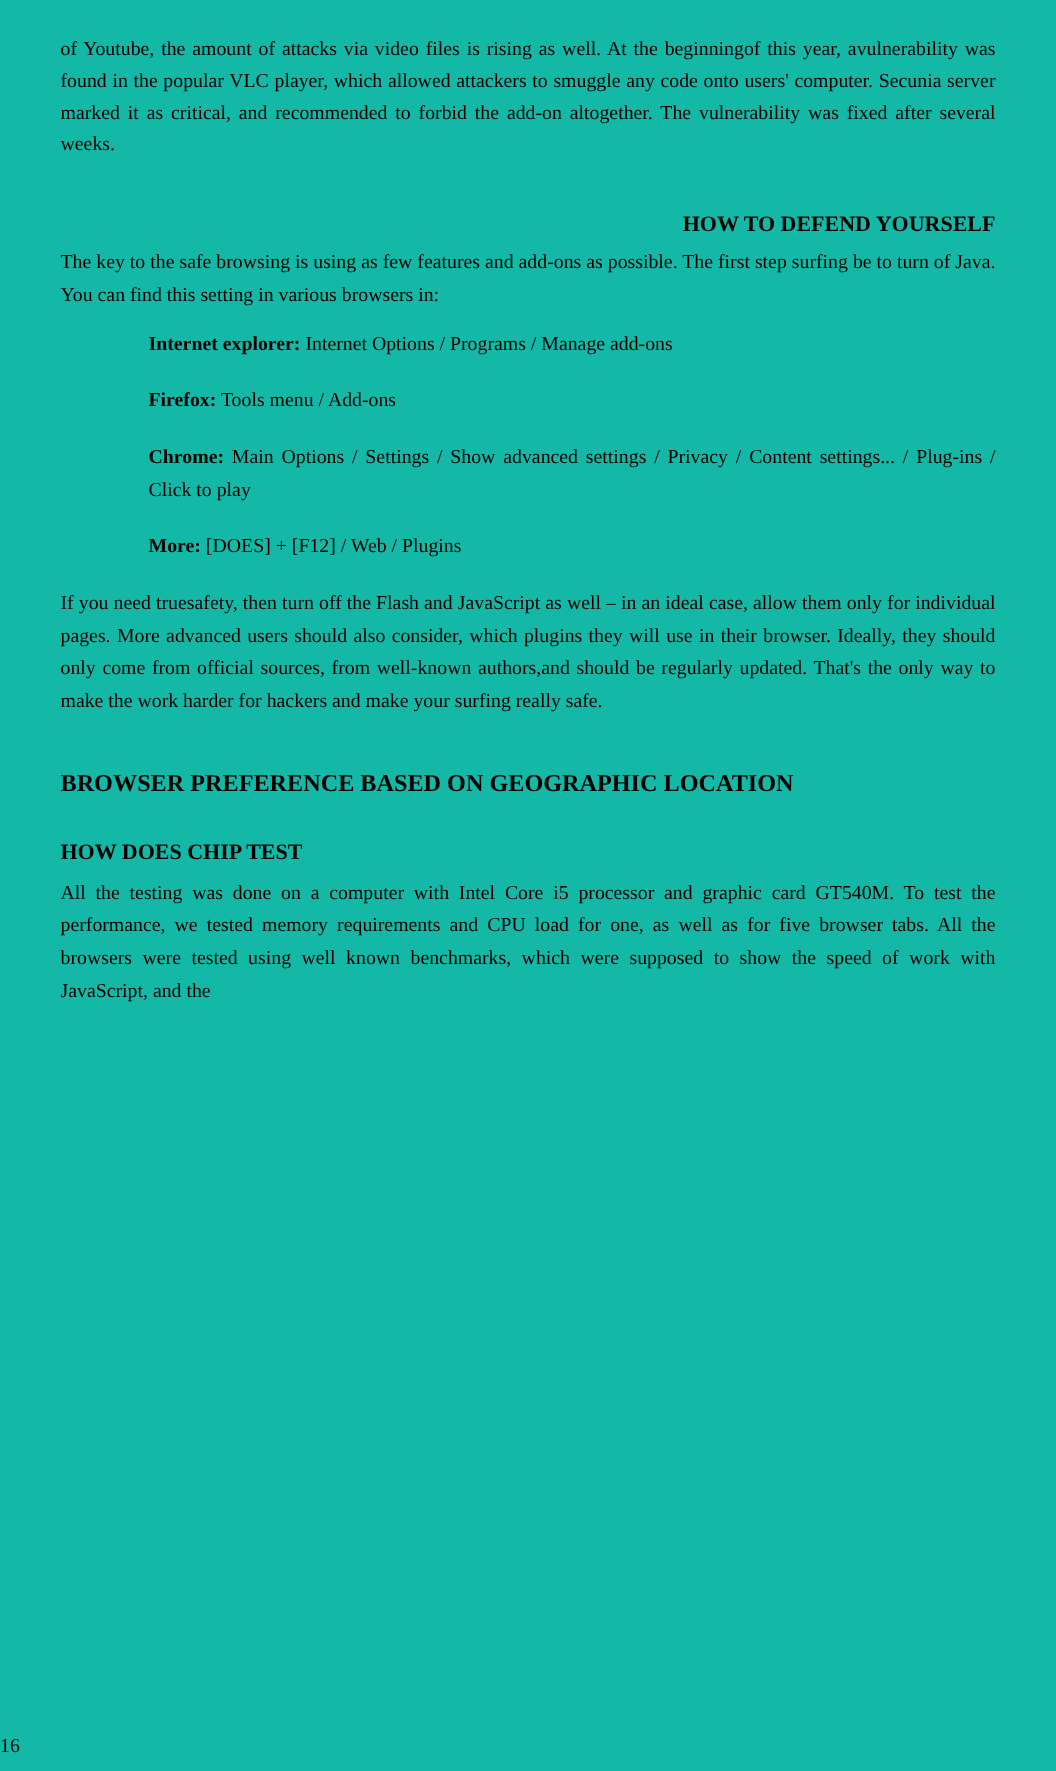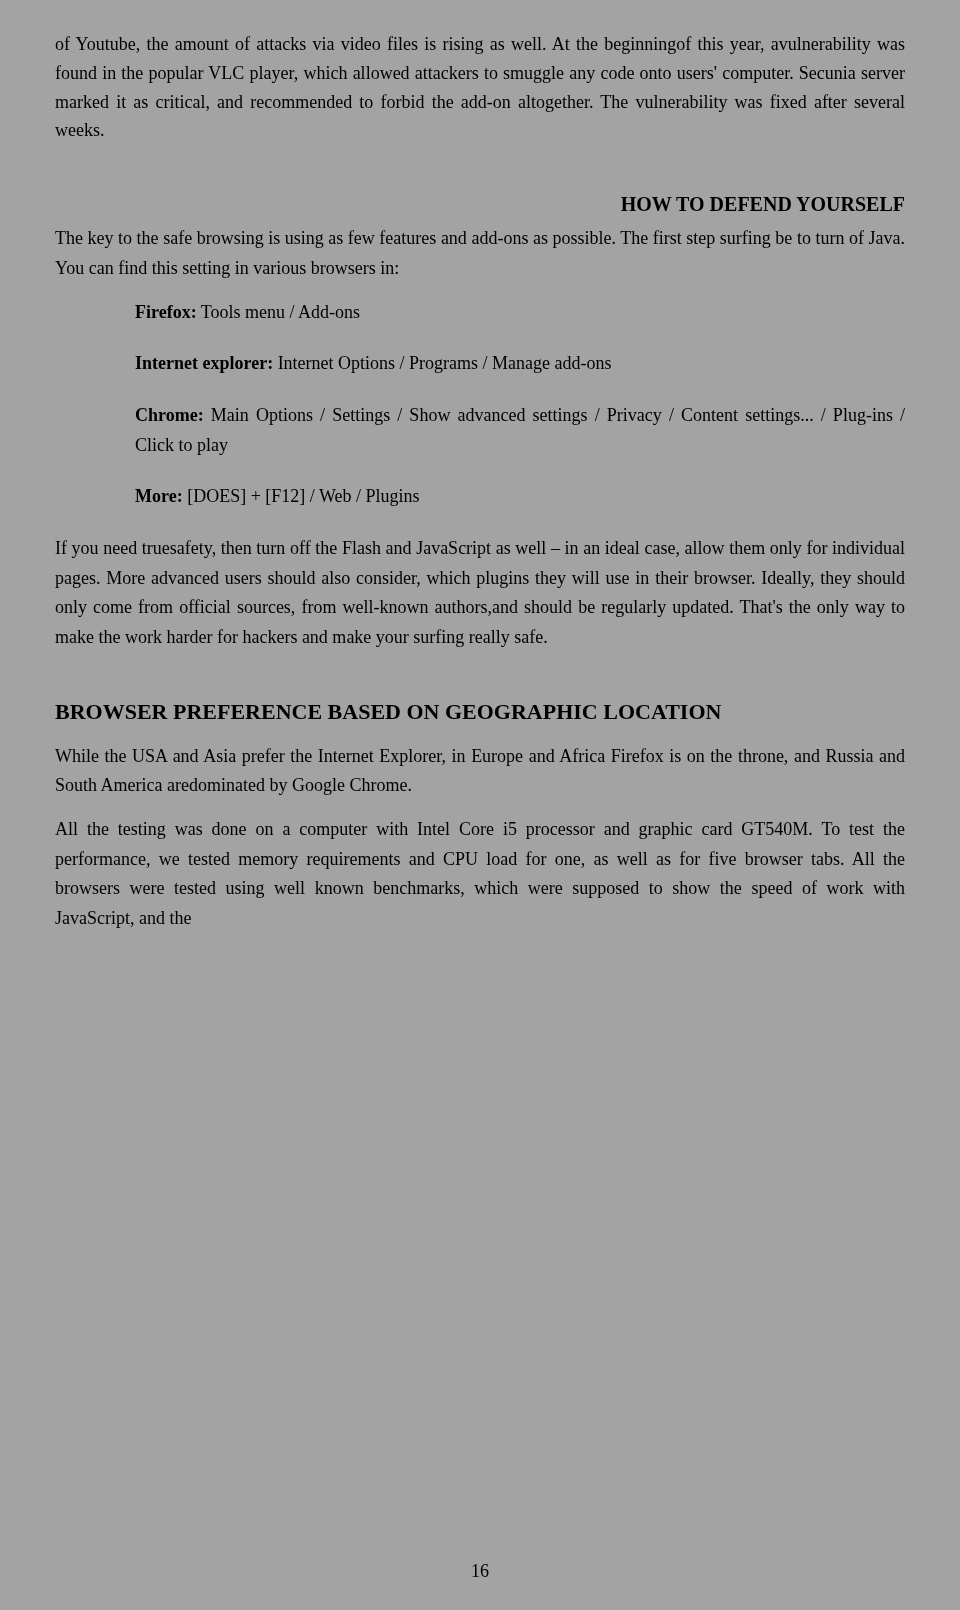--- a/index.html
+++ b/index.html
@@ -15,21 +15,21 @@
       color: #000000;
       width: 960px;
       min-height: 1610px;
       display: flex;
       flex-direction: column;
     }
 
     .page-container {
       width: 960px;
       min-height: 1610px;
-      background: #a3a3a3;
+      background: #14b8a6;
       padding: 30px 55px 60px 55px;
       display: flex;
       flex-direction: column;
       position: relative;
     }
 
     .intro-paragraph {
       text-align: justify;
       line-height: 1.6;
       margin-bottom: 18px;
@@ -75,24 +75,24 @@
       font-size: 22px;
       font-weight: bold;
       text-align: justify;
       margin-top: 30px;
       margin-bottom: 14px;
       line-height: 1.4;
     }
 
     .page-number-area {
       position: absolute;
-      bottom: 28px;
+      bottom: 12px;
       left: 0;
       right: 0;
-      text-align: center;
+      text-align: left;
       font-size: 18px;
     }
 
     .how-defend-heading {
       font-size: 20px;
       font-weight: bold;
       margin-left: 60px;
       margin-top: 20px;
       margin-bottom: 8px;
       text-align: right;
@@ -110,51 +110,51 @@
   <p class="intro-paragraph">of Youtube, the amount of attacks via video files is rising as well. At the beginningof this year, avulnerability was found in the popular VLC player, which allowed attackers to smuggle any code onto users' computer. Secunia server marked it as critical, and recommended to forbid the add-on altogether. The vulnerability was fixed after several weeks.</p>
 
   <div class="how-to-section">
     <p class="how-defend-heading">HOW TO DEFEND YOURSELF</p>
 
     <p class="body-paragraph">The key to the safe browsing is using as few features and add-ons as possible. The first step surfing be to turn of Java. You can find this setting in various browsers in:</p>
 
     <div class="indented-block">
 
       <div class="browser-item">
-        <span class="browser-name">Firefox:</span>
-        <span>Tools menu / Add-ons</span>
+        <span class="browser-name">Internet explorer:</span>
+        <span>Internet Options / Programs / Manage add-ons</span>
       </div>
 
       <div class="browser-item">
-        <span class="browser-name">Internet explorer:</span>
-        <span>Internet Options / Programs / Manage add-ons</span>
+        <span class="browser-name">Firefox:</span>
+        <span>Tools menu / Add-ons</span>
       </div>
 
       <div class="browser-item">
         <span class="browser-name">Chrome:</span>
         <span>Main Options / Settings / Show advanced settings / Privacy / Content settings... / Plug-ins / Click to play</span>
       </div>
 
       <div class="browser-item opera-item">
         <span class="browser-name">More:</span>
         <span>[DOES] + [F12] / Web / Plugins</span>
       </div>
 
     </div>
 
     <p class="body-paragraph">If you need truesafety, then turn off the Flash and JavaScript as well – in an ideal case, allow them only for individual pages. More advanced users should also consider, which plugins they will use in their browser. Ideally, they should only come from official sources, from well-known authors,and should be regularly updated. That's the only way to make the work harder for hackers and make your surfing really safe.</p>
   </div>
 
   <div>
     <p class="big-heading">BROWSER PREFERENCE BASED ON GEOGRAPHIC LOCATION</p>
 
-    <p class="body-paragraph">While the USA and Asia prefer the Internet Explorer, in Europe and Africa Firefox is on the throne, and Russia and South America aredominated by Google Chrome.</p>
   </div>
 
   <div>
+    <p class="section-heading">HOW DOES CHIP TEST</p>
 
     <p class="body-paragraph">All the testing was done on a computer with Intel Core i5 processor and graphic card GT540M. To test the performance, we tested memory requirements and CPU load for one, as well as for five browser tabs. All the browsers were tested using well known benchmarks, which were supposed to show the speed of work with JavaScript, and the</p>
   </div>
 
   <div class="page-number-area">
     <span>16</span>
   </div>
 
 </div>
 

